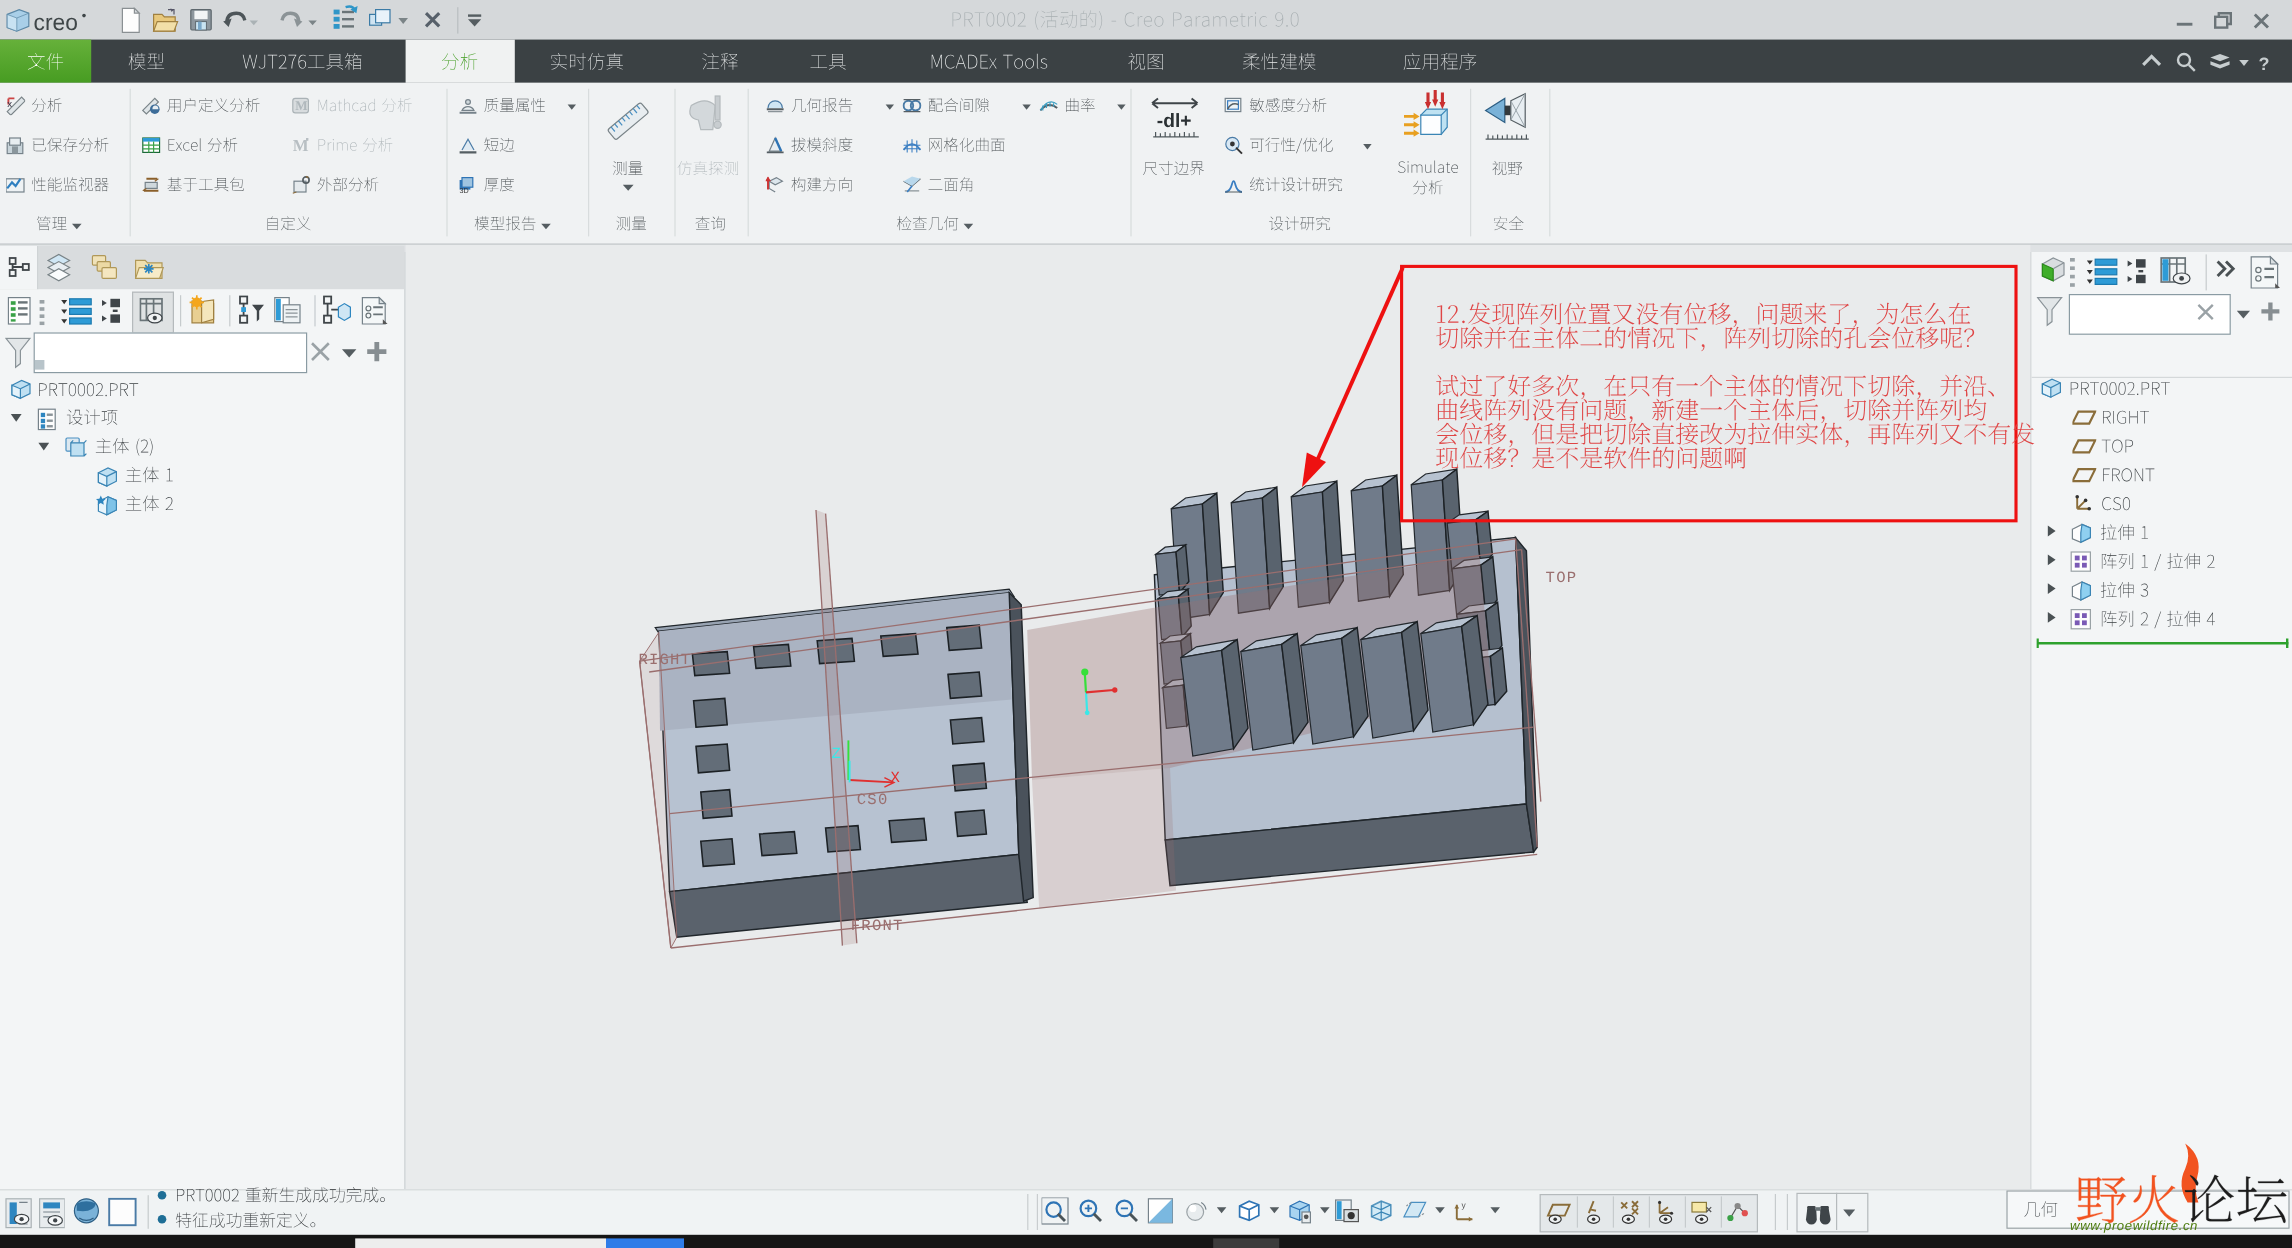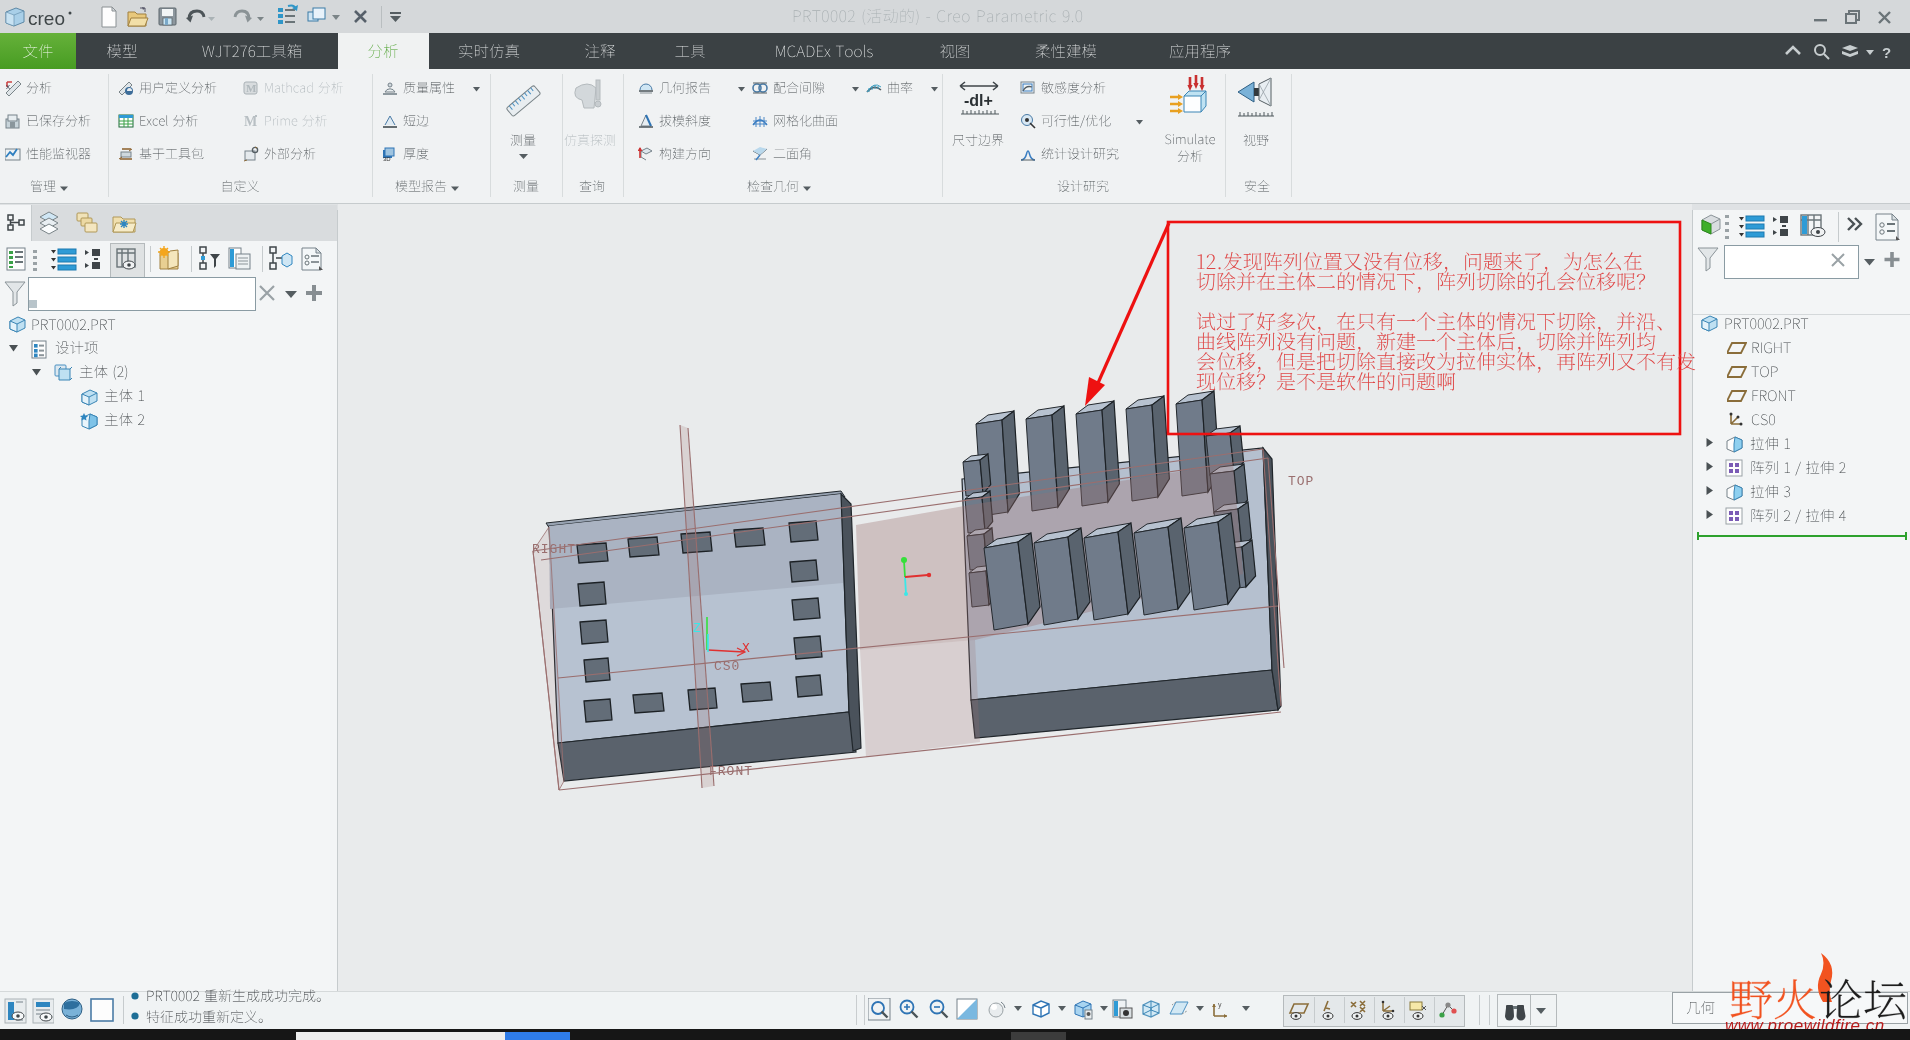--- a/index.html
+++ b/index.html
@@ -855,21 +855,21 @@
       </g>
     </svg>
 <div class="abs" style="left:1530px;top:994px;width:1px;height:31px;background:#b5babc;"></div>
 <svg class="abs" style="left:1534px;top:1000px" width="18" height="24">
       <path d="M2 8 l10 0 l-5 6 Z" fill="#555d61"></path>
     </svg>
 <div class="abs" style="left:1672px;top:992px;width:234px;height:30px;background:#f6f8f9;border:1px solid #9aa2a6;"></div>
 <svg class="abs" style="left:1800px;top:950px" width="44" height="56" viewBox="0 0 44 56">
       <path d="M23 52 Q14 38 21 24 Q26 13 21 3 Q36 14 31 31 Q28 42 32 52 Z" fill="#f25320"></path>
     </svg>
-<div class="abs" style="left:1725px;top:1016px;font-style:italic;font-size:17px;color:#b91c1c;letter-spacing:0.5px;">www.proewildfire.cn</div>
+<div class="abs" style="left:1725px;top:1016px;font-style:italic;font-size:11px;color:#4d7c0f;letter-spacing:0.5px;">www.proewildfire.cn</div>
 <div class="abs" style="left:0px;top:1029px;width:1910px;height:11px;background:#161616;"></div>
 <div class="abs" style="left:296px;top:1032px;width:209px;height:8px;background:#ededed;"></div>
 <div class="abs" style="left:505px;top:1032px;width:65px;height:8px;background:#2f7ce8;"></div>
 <div class="abs" style="left:1011px;top:1032px;width:55px;height:8px;background:#3c3c3c;"></div>
 <svg class="abs" style="left:0;top:0;pointer-events:none" width="1910" height="1040" viewBox="0 0 1910 1040">
       <defs>
         <path id="g0" d="M190 -158L197 -156Q180 -111 155 -78Q130 -45 96 -22Q62 1 17 17Q16 16 16 15Q15 13 14 12Q13 10 12 10Q57 -5 91 -28Q125 -50 149 -82Q174 -115 190 -158ZM59 -158Q74 -118 100 -84Q126 -50 160 -26Q195 -2 239 10Q238 10 237 12Q236 13 235 14Q234 15 233 16Q190 4 154 -21Q120 -45 94 -79Q68 -114 52 -156ZM14 -162L237 -162L237 -154L14 -154ZM108 -206L116 -208Q122 -199 128 -188Q134 -177 138 -170L130 -167Q128 -174 121 -186Q115 -197 108 -206Z"></path>
         <path id="g1" d="M155 -205L162 -205L162 18L155 18ZM112 -196L119 -195Q116 -177 111 -160Q106 -143 100 -129Q94 -114 86 -103Q85 -103 84 -104Q83 -105 82 -106Q81 -106 80 -107Q88 -118 94 -132Q100 -146 104 -163Q109 -179 112 -196ZM107 -154L225 -154L225 -146L105 -146ZM79 -79L235 -79L235 -72L79 -72ZM73 -207L80 -205Q73 -184 63 -164Q53 -144 41 -127Q30 -109 17 -95Q16 -96 15 -97Q14 -98 13 -99Q12 -100 11 -101Q24 -114 35 -131Q46 -148 56 -168Q66 -187 73 -207ZM48 -147L54 -154L55 -154L55 17L48 17Z"></path>
         <path id="g2" d="M87 -183L235 -183L235 -176L87 -176ZM81 -48L234 -48L234 -41L81 -41ZM131 -208L138 -208L138 -152L131 -152ZM186 -208L193 -208L193 -152L186 -152ZM108 -108L108 -82L213 -82L213 -108ZM108 -140L108 -115L213 -115L213 -140ZM101 -147L220 -147L220 -75L101 -75ZM155 -77L162 -77Q160 -58 155 -43Q150 -28 142 -16Q132 -4 118 4Q103 12 81 18Q81 16 79 15Q78 13 77 12Q98 7 112 -1Q126 -9 135 -20Q144 -31 148 -46Q153 -60 155 -77ZM164 -46Q172 -24 192 -9Q212 6 238 12Q238 12 236 13Q236 14 235 16Q234 17 233 18Q206 11 186 -5Q166 -21 157 -44ZM14 -158L86 -158L86 -150L14 -150ZM50 -208L57 -208L57 17L50 17ZM49 -156L56 -154Q54 -140 49 -124Q45 -107 40 -92Q34 -76 29 -62Q23 -49 17 -40Q16 -40 15 -42Q14 -43 13 -44Q12 -45 11 -45Q17 -54 23 -67Q28 -80 34 -95Q39 -110 43 -126Q47 -141 49 -156ZM57 -139Q59 -136 63 -129Q67 -122 72 -113Q77 -104 81 -97Q85 -90 86 -87L80 -80Q79 -84 75 -92Q71 -100 66 -109Q62 -118 58 -125Q54 -132 52 -136Z"></path>
         <path id="g3" d="M28 -196L139 -196L139 -189L28 -189ZM20 -146L144 -146L144 -139L20 -139ZM12 1L238 1L238 8L12 8ZM39 -50L211 -50L211 -42L39 -42ZM103 -192L110 -192L110 -80L103 -80ZM124 -86L132 -86L132 4L124 4ZM165 -194L172 -194L172 -111L165 -111ZM212 -208L220 -208L220 -91Q220 -86 218 -83Q216 -81 212 -80Q208 -79 199 -78Q190 -78 177 -78Q176 -80 176 -82Q175 -84 174 -86Q186 -86 195 -86Q204 -86 207 -86Q210 -86 211 -87Q212 -88 212 -91ZM55 -192L62 -192L62 -152Q62 -140 60 -126Q57 -112 49 -99Q41 -85 26 -74Q26 -75 24 -76Q24 -77 22 -78Q22 -79 21 -80Q36 -90 43 -103Q50 -115 52 -128Q55 -140 55 -152Z"></path>

